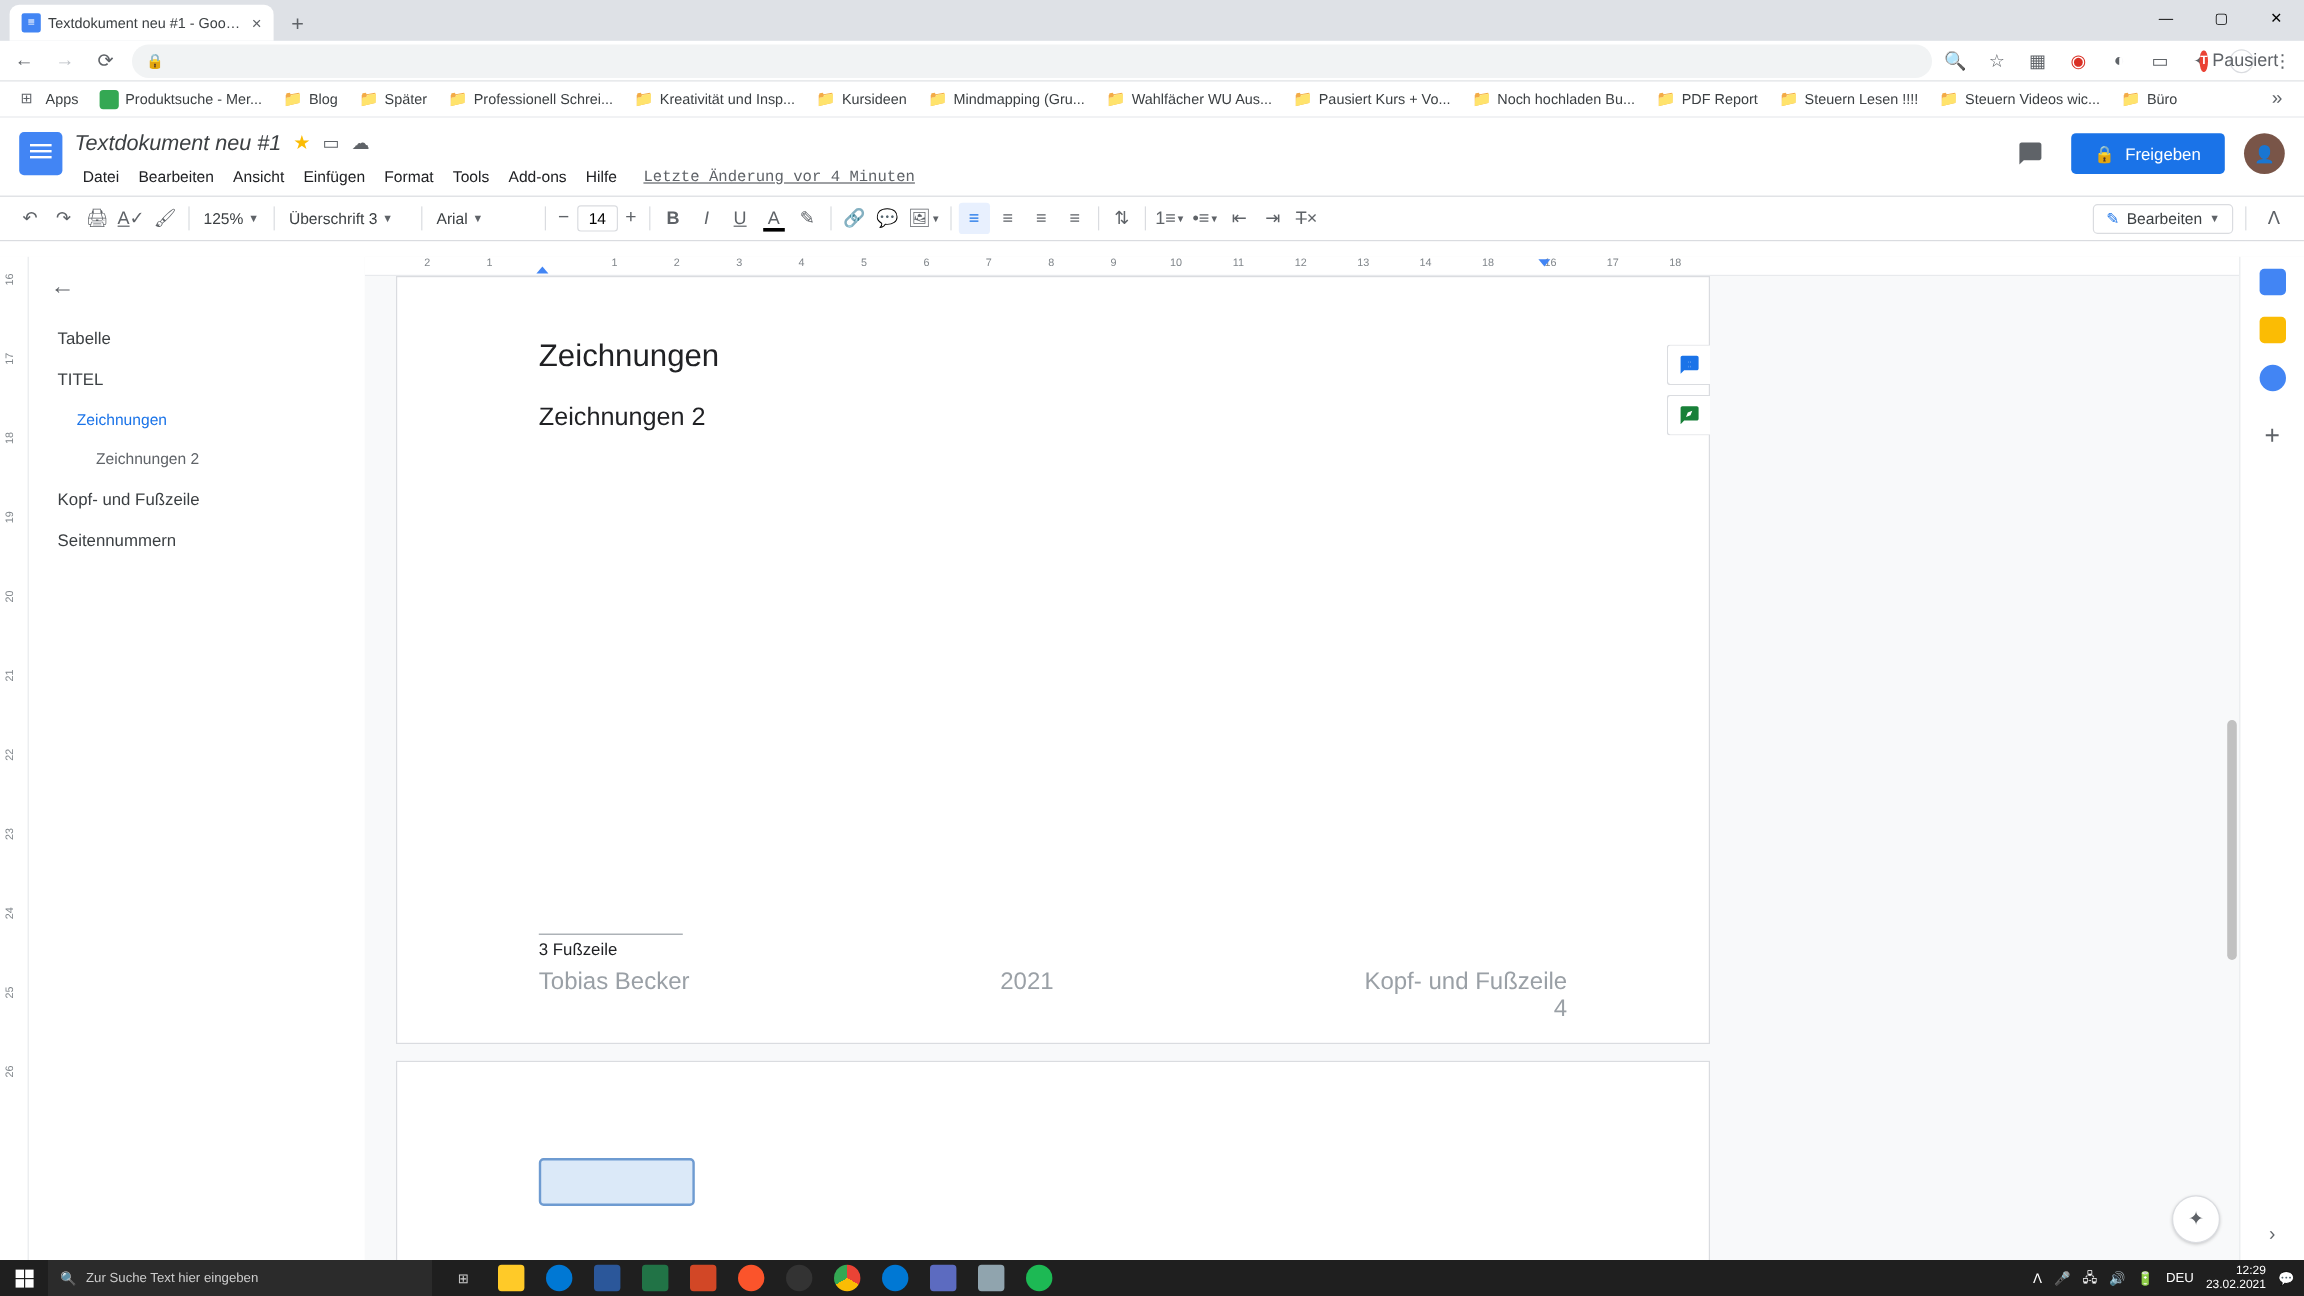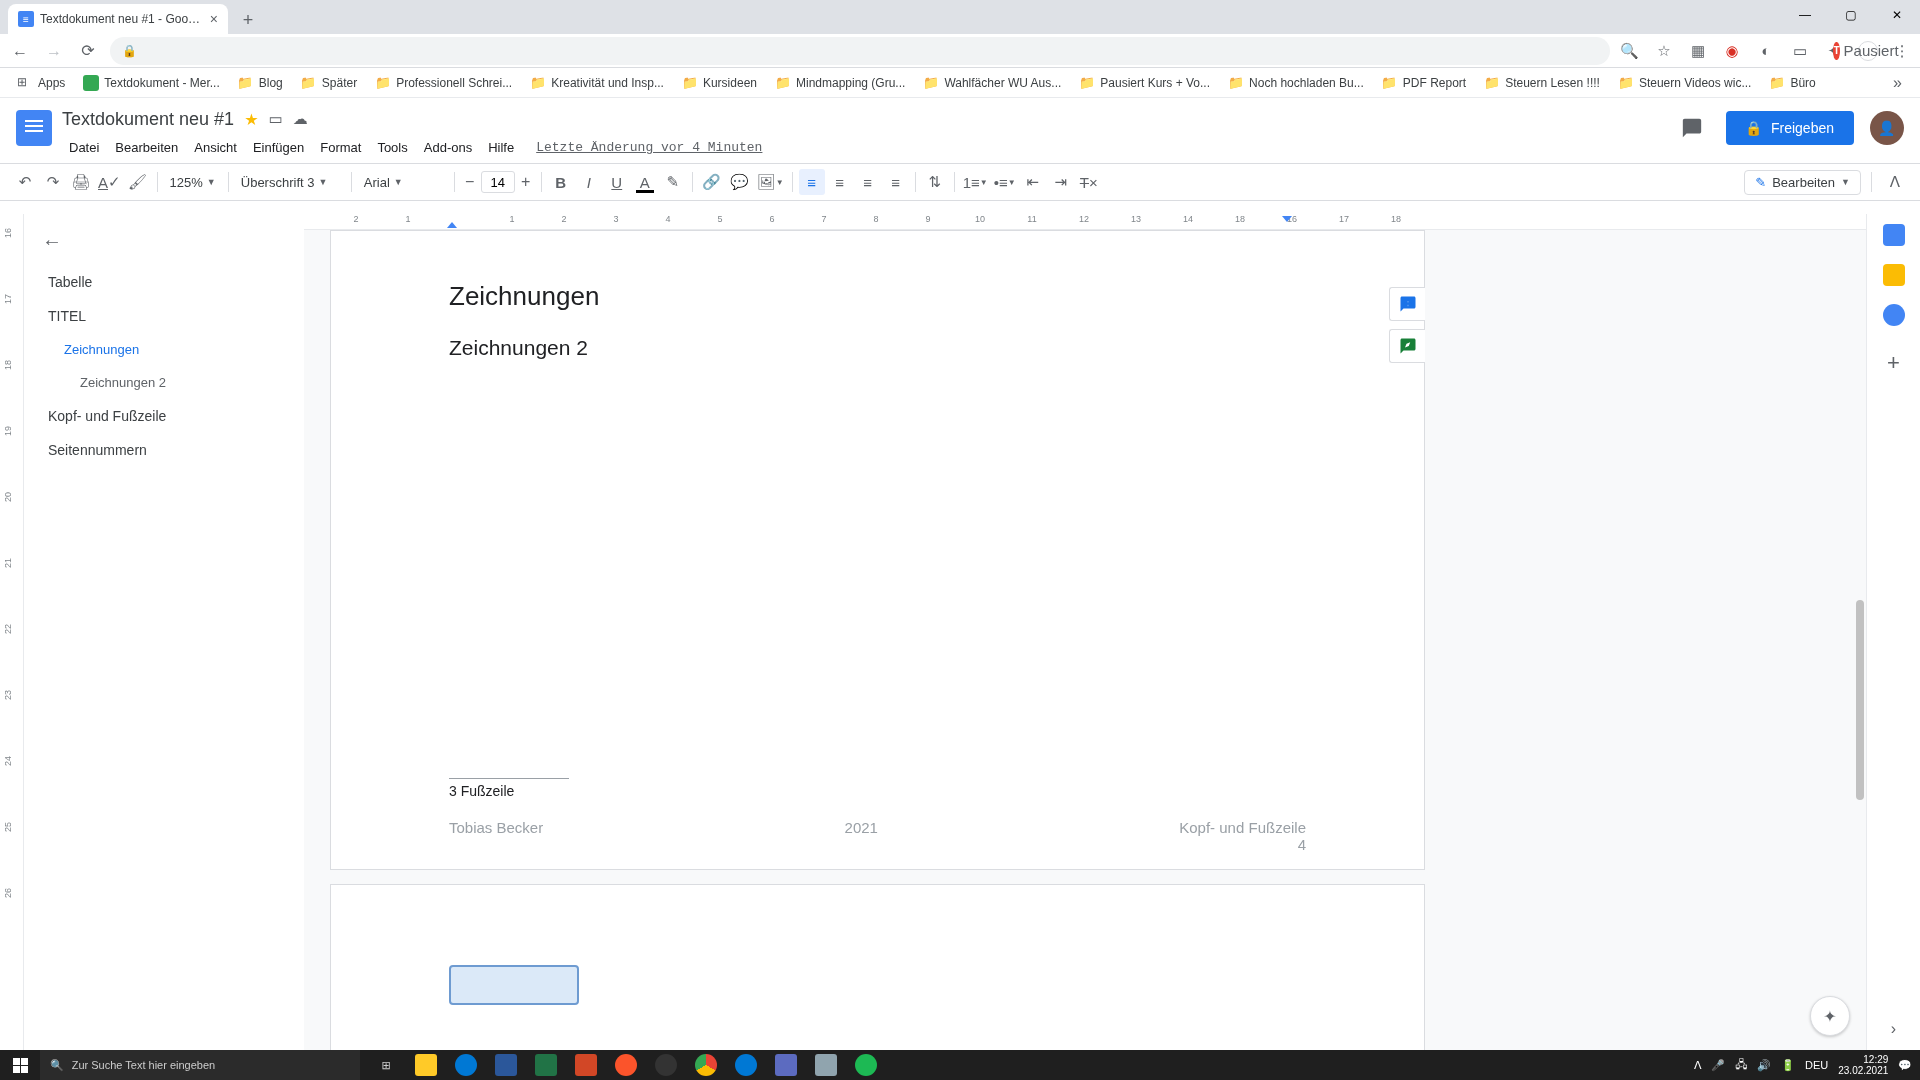--- a/index.html
+++ b/index.html
@@ -31,21 +31,21 @@
   .bm .bm-icon { width: 16px; height: 16px; border-radius: 3px; }
   .bm .folder-icon::before { content: "📁"; font-size: 13px; }
   .bm-more { margin-left: auto; color: #5f6368; padding: 0 8px; }
 
   
   .docs-header { padding: 6px 16px 0 16px; display: flex; align-items: flex-start; gap: 10px; }
   .docs-logo { width: 36px; height: 36px; background: #4285f4; border-radius: 4px; margin-top: 6px; display: flex; align-items: center; justify-content: center; position: relative; }
   .docs-logo::before { content: ""; width: 18px; height: 2px; background: #fff; position: absolute; top: 10px; box-shadow: 0 5px 0 #fff, 0 10px 0 #fff; }
   .title-area { flex: 1; }
   .title-row { display: flex; align-items: center; gap: 10px; height: 30px; }
-  .doc-title { font-size: 18px; color: #3c4043; }
+  .doc-title { font-size: 18px; color: #3c4043; font-style: italic; }
   .star { color: #fbbc04; font-size: 16px; }
   .move-icon, .cloud-icon { color: #5f6368; font-size: 15px; }
   .menubar { display: flex; gap: 2px; font-size: 13px; color: #202124; margin-top: 2px; }
   .menubar > div { padding: 4px 7px; border-radius: 4px; }
   .last-edit { color: #5f6368; text-decoration: underline; margin-left: 6px; font-family: Liberation Mono, monospace; }
 
   .header-right { display: flex; align-items: center; gap: 16px; margin-top: 6px; }
   .comment-history { width: 36px; height: 36px; border-radius: 50%; display: flex; align-items: center; justify-content: center; color: #5f6368; }
   .share-btn { background: #1a73e8; color: #fff; border-radius: 4px; padding: 9px 20px; font-size: 14px; font-weight: 500; display: flex; align-items: center; gap: 8px; }
   .user-avatar { width: 34px; height: 34px; border-radius: 50%; background: #795548; display: flex; align-items: center; justify-content: center; color: #fff; font-size: 14px; }
@@ -81,21 +81,21 @@
   .h-ruler .indent-marker { position: absolute; top: 8px; width: 0; height: 0; border-left: 5px solid transparent; border-right: 5px solid transparent; }
   .h-ruler .indent-marker.left { border-bottom: 6px solid #4285f4; }
   .h-ruler .indent-marker.right { border-top: 6px solid #4285f4; top: 2px; }
 
   .page { position: absolute; top: 16px; left: 26px; width: 1095px; height: 640px; background: #fff; border: 1px solid #dadce0; }
   .page-content { padding: 50px 118px 0 118px; position: relative; }
   .h1-line { font-size: 26px; color: #202124; font-weight: 400; position: relative; display: inline-block; }
   .selection { position: absolute; background: #a8c7fa; opacity: 0.7; z-index: -1; }
   .h2-line { font-size: 21px; color: #202124; margin-top: 24px; font-weight: 400; }
   .footnote-area { position: absolute; bottom: 70px; left: 118px; font-size: 14px; color: #202124; border-top: 1px solid #9aa0a6; padding-top: 4px; width: 120px; }
-  .page-footer { position: absolute; bottom: 16px; left: 0; right: 0; padding: 0 118px; display: flex; justify-content: space-between; color: #9aa0a6; font-size: 15px; }
+  .page-footer { position: absolute; bottom: 16px; left: 0; right: 0; padding: 0 118px; display: flex; justify-content: space-between; color: #9aa0a6; font-size: 20px; }
   .page-footer .right-col { text-align: right; }
 
   .page2 { position: absolute; top: 670px; left: 26px; width: 1095px; height: 380px; background: #fff; border: 1px solid #dadce0; padding: 80px 118px 0 118px; }
   .drawing-box { width: 130px; height: 40px; border: 2px solid #6e9bd1; background: #dbe9f8; border-radius: 4px; }
 
   .margin-comment-btns { position: absolute; right: -1px; top: 56px; display: flex; flex-direction: column; gap: 8px; }
   .margin-comment-btns > div { width: 36px; height: 34px; background: #fff; border: 1px solid #dadce0; border-radius: 3px 0 0 3px; display: flex; align-items: center; justify-content: center; border-right: none; }
   .mc-add svg { fill: #1a73e8; }
   .mc-suggest svg { fill: #188038; }
 
@@ -165,21 +165,21 @@
   </div>
 </div>
 
 <div class="bookmarks-bar" id="bookmarks-bar">
     <div class="bm">
       <span class="bm-icon " style="color: rgb(95, 99, 104);">⊞</span>
       <span>Apps</span>
     </div>
     <div class="bm">
       <span class="bm-icon " style="background: rgb(52, 168, 83);"></span>
-      <span>Textdokument - Mer...</span>
+      <span>Produktsuche - Mer...</span>
     </div>
     <div class="bm">
       <span class="bm-icon folder-icon"></span>
       <span>Blog</span>
     </div>
     <div class="bm">
       <span class="bm-icon folder-icon"></span>
       <span>Später</span>
     </div>
     <div class="bm">

